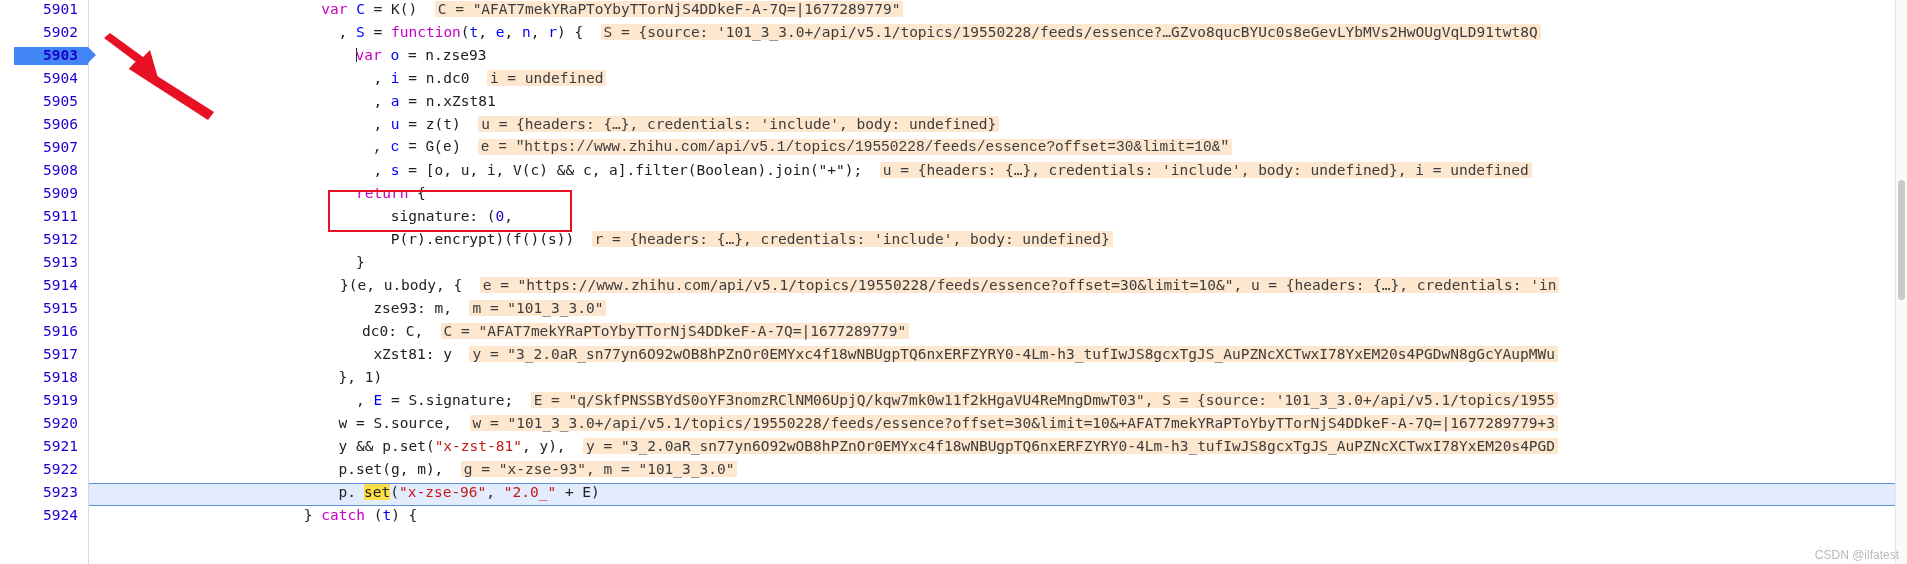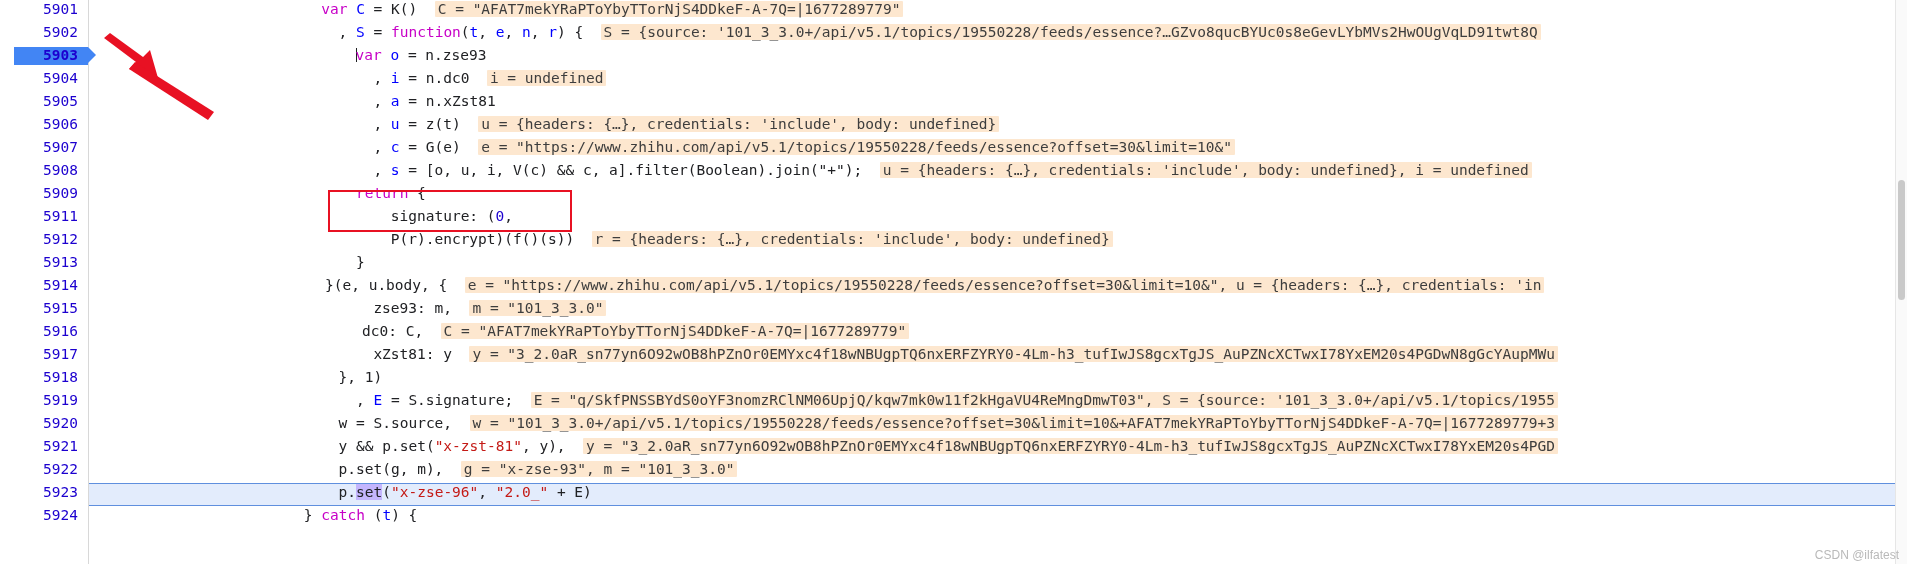--- a/index.html
+++ b/index.html
@@ -89,21 +89,22 @@
   }
   .caret{
     display:inline-block;
     width:0;
     border-left:1.5px solid #202124;
     height:14px;
     vertical-align:-2px;
     margin-right:-1.5px;
   }
   .sel{
-    background:#c4b5fd;
+    background:#fde047;
+    margin-left:8px;
   }
   #redbox{
     position:absolute;
     left:328px;top:190px;
     width:244px;height:42px;
     border:2.5px solid #e81123;
     box-sizing:border-box;
     pointer-events:none;
     z-index:6;
   }
@@ -143,27 +144,27 @@
 
 <div id="editor">
   <div class="gutter-rule"></div>
   <div id="rows">
       <div class="row"><div class="gutter"><span class="num">5901</span></div><div class="code-area"><div class="code" style="left: 226.2px;"><span class="kw">var</span><span class="plain"> </span><span class="var">C</span><span class="plain"> = K()</span><span>  </span><span class="hint">C = "AFAT7mekYRaPToYbyTTorNjS4DDkeF-A-7Q=|1677289779"</span></div></div></div>
       <div class="row"><div class="gutter"><span class="num">5902</span></div><div class="code-area"><div class="code" style="left: 243.6px;"><span class="plain">, </span><span class="var">S</span><span class="plain"> = </span><span class="kw">function</span><span class="plain">(</span><span class="var">t</span><span class="plain">, </span><span class="var">e</span><span class="plain">, </span><span class="var">n</span><span class="plain">, </span><span class="var">r</span><span class="plain">) {</span><span>  </span><span class="hint">S = {source: '101_3_3.0+/api/v5.1/topics/19550228/feeds/essence?…GZvo8qucBYUc0s8eGevLYbMVs2HwOUgVqLD91twt8Q</span></div></div></div>
       <div class="row current-gutter"><div class="gutter-pill"></div><div class="gutter"><span class="num">5903</span></div><div class="code-area"><div class="code" style="left: 261px;"><span class="caret"></span><span class="kw">var</span><span class="plain"> </span><span class="var">o</span><span class="plain"> = n.zse93</span></div></div></div>
       <div class="row"><div class="gutter"><span class="num">5904</span></div><div class="code-area"><div class="code" style="left: 278.4px;"><span class="plain">, </span><span class="var">i</span><span class="plain"> = n.dc0</span><span>  </span><span class="hint">i = undefined</span></div></div></div>
       <div class="row"><div class="gutter"><span class="num">5905</span></div><div class="code-area"><div class="code" style="left: 278.4px;"><span class="plain">, </span><span class="var">a</span><span class="plain"> = n.xZst81</span></div></div></div>
       <div class="row"><div class="gutter"><span class="num">5906</span></div><div class="code-area"><div class="code" style="left: 278.4px;"><span class="plain">, </span><span class="var">u</span><span class="plain"> = z(t)</span><span>  </span><span class="hint">u = {headers: {…}, credentials: 'include', body: undefined}</span></div></div></div>
-      <div class="row"><div class="gutter"><span class="num">5907</span></div><div class="code-area"><div class="code" style="left: 278.4px;"><span class="plain">, </span><span class="var">c</span><span class="plain"> = G(e)</span><span>  </span><span class="hint">e = "https://www.zhihu.com/api/v5.1/topics/19550228/feeds/essence?offset=30&amp;limit=10&amp;"</span></div></div></div>
+      <div class="row"><div class="gutter"><span class="num">5907</span></div><div class="code-area"><div class="code" style="left: 278.4px; font-family: Liberation Mono, monospace;"><span class="plain">, </span><span class="var">c</span><span class="plain"> = G(e)</span><span>  </span><span class="hint">e = "https://www.zhihu.com/api/v5.1/topics/19550228/feeds/essence?offset=30&amp;limit=10&amp;"</span></div></div></div>
       <div class="row"><div class="gutter"><span class="num">5908</span></div><div class="code-area"><div class="code" style="left: 278.4px;"><span class="plain">, </span><span class="var">s</span><span class="plain"> = [o, u, i, V(c) &amp;&amp; c, a].filter(Boolean).join("+");</span><span>  </span><span class="hint">u = {headers: {…}, credentials: 'include', body: undefined}, i = undefined</span></div></div></div>
       <div class="row"><div class="gutter"><span class="num">5909</span></div><div class="code-area"><div class="code" style="left: 261px;"><span class="kw">return</span><span class="plain"> {</span></div></div></div>
       <div class="row"><div class="gutter"><span class="num">5911</span></div><div class="code-area"><div class="code" style="left: 295.8px;"><span class="plain">signature: (</span><span class="num">0</span><span class="plain">,</span></div></div></div>
       <div class="row"><div class="gutter"><span class="num">5912</span></div><div class="code-area"><div class="code" style="left: 295.8px;"><span class="plain">P(r).encrypt)(f()(s))</span><span>  </span><span class="hint">r = {headers: {…}, credentials: 'include', body: undefined}</span></div></div></div>
       <div class="row"><div class="gutter"><span class="num">5913</span></div><div class="code-area"><div class="code" style="left: 261px;"><span class="plain">}</span></div></div></div>
-      <div class="row"><div class="gutter"><span class="num">5914</span></div><div class="code-area"><div class="code" style="left: 230px;"><span class="plain">}(e, u.body, {</span><span>  </span><span class="hint">e = "https://www.zhihu.com/api/v5.1/topics/19550228/feeds/essence?offset=30&amp;limit=10&amp;", u = {headers: {…}, credentials: 'in</span></div></div></div>
+      <div class="row"><div class="gutter"><span class="num">5914</span></div><div class="code-area"><div class="code" style="left: 245px;"><span class="plain">}(e, u.body, {</span><span>  </span><span class="hint">e = "https://www.zhihu.com/api/v5.1/topics/19550228/feeds/essence?offset=30&amp;limit=10&amp;", u = {headers: {…}, credentials: 'in</span></div></div></div>
       <div class="row"><div class="gutter"><span class="num">5915</span></div><div class="code-area"><div class="code" style="left: 278.4px;"><span class="plain">zse93: m,</span><span>  </span><span class="hint">m = "101_3_3.0"</span></div></div></div>
       <div class="row"><div class="gutter"><span class="num">5916</span></div><div class="code-area"><div class="code" style="left: 267px;"><span class="plain">dc0: C,</span><span>  </span><span class="hint">C = "AFAT7mekYRaPToYbyTTorNjS4DDkeF-A-7Q=|1677289779"</span></div></div></div>
       <div class="row"><div class="gutter"><span class="num">5917</span></div><div class="code-area"><div class="code" style="left: 278.4px;"><span class="plain">xZst81: y</span><span>  </span><span class="hint">y = "3_2.0aR_sn77yn6O92wOB8hPZnOr0EMYxc4f18wNBUgpTQ6nxERFZYRY0-4Lm-h3_tufIwJS8gcxTgJS_AuPZNcXCTwxI78YxEM20s4PGDwN8gGcYAupMWu</span></div></div></div>
       <div class="row"><div class="gutter"><span class="num">5918</span></div><div class="code-area"><div class="code" style="left: 243.6px;"><span class="plain">}, 1)</span></div></div></div>
       <div class="row"><div class="gutter"><span class="num">5919</span></div><div class="code-area"><div class="code" style="left: 261px;"><span class="plain">, </span><span class="var">E</span><span class="plain"> = S.signature;</span><span>  </span><span class="hint">E = "q/SkfPNSSBYdS0oYF3nomzRClNM06UpjQ/kqw7mk0w11f2kHgaVU4ReMngDmwT03", S = {source: '101_3_3.0+/api/v5.1/topics/1955</span></div></div></div>
       <div class="row"><div class="gutter"><span class="num">5920</span></div><div class="code-area"><div class="code" style="left: 243.6px;"><span class="plain">w = S.source,</span><span>  </span><span class="hint">w = "101_3_3.0+/api/v5.1/topics/19550228/feeds/essence?offset=30&amp;limit=10&amp;+AFAT7mekYRaPToYbyTTorNjS4DDkeF-A-7Q=|1677289779+3</span></div></div></div>
       <div class="row"><div class="gutter"><span class="num">5921</span></div><div class="code-area"><div class="code" style="left: 243.6px;"><span class="plain">y &amp;&amp; p.set(</span><span class="str">"x-zst-81"</span><span class="plain">, y),</span><span>  </span><span class="hint">y = "3_2.0aR_sn77yn6O92wOB8hPZnOr0EMYxc4f18wNBUgpTQ6nxERFZYRY0-4Lm-h3_tufIwJS8gcxTgJS_AuPZNcXCTwxI78YxEM20s4PGD</span></div></div></div>
       <div class="row"><div class="gutter"><span class="num">5922</span></div><div class="code-area"><div class="code" style="left: 243.6px;"><span class="plain">p.set(g, m),</span><span>  </span><span class="hint">g = "x-zse-93", m = "101_3_3.0"</span></div></div></div>
       <div class="row current"><div class="gutter"><span class="num">5923</span></div><div class="code-area"><div class="code" style="left: 243.6px;"><span class="plain">p.</span><span class="sel">set</span><span class="plain">(</span><span class="str">"x-zse-96"</span><span class="plain">, </span><span class="str">"2.0_"</span><span class="plain"> + E)</span></div></div></div>
       <div class="row"><div class="gutter"><span class="num">5924</span></div><div class="code-area"><div class="code" style="left: 208.8px;"><span class="plain">} </span><span class="kw">catch</span><span class="plain"> (</span><span class="var">t</span><span class="plain">) {</span></div></div></div>

